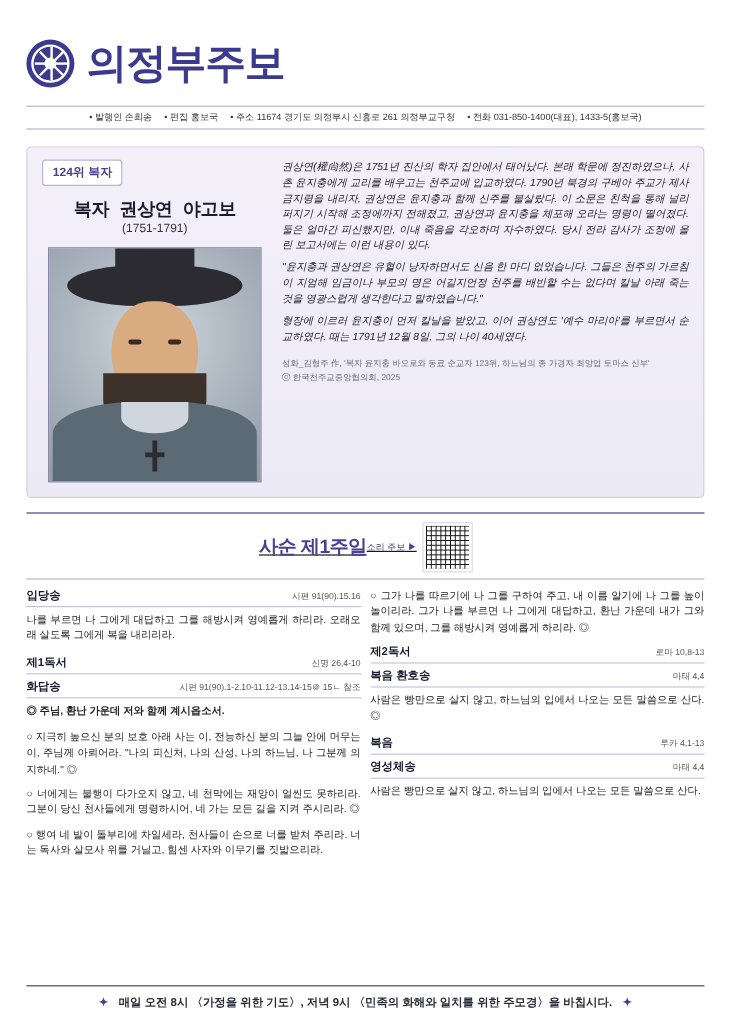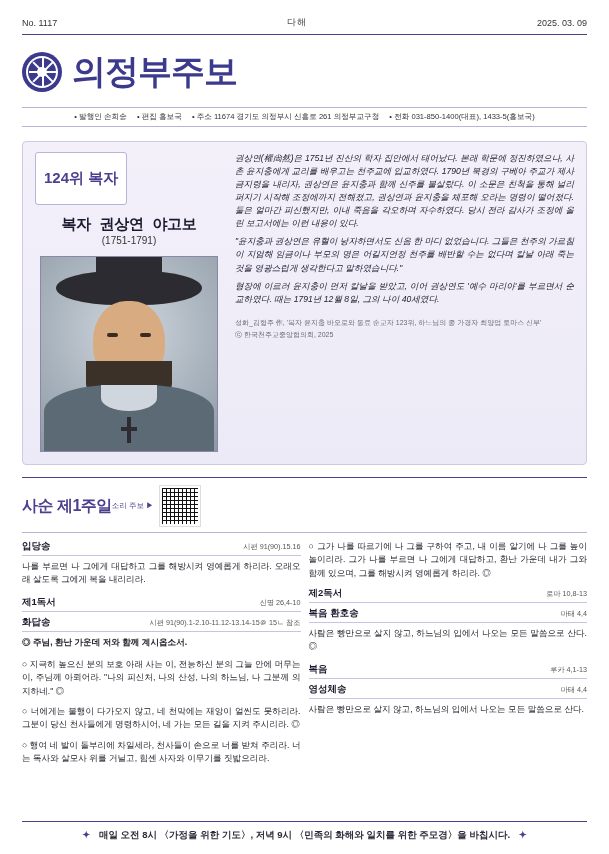--- a/index.html
+++ b/index.html
@@ -75,22 +75,22 @@
     border-radius: 4px;
     padding: 10px 12px 12px 12px;
     display: flex; gap: 12px;
     min-height: 286px;
   }
   .feat-left { width: 188px; flex: 0 0 188px; }
   .badge {
     display:inline-block;
     background:#ffffff; border:1px solid #b9b3d8;
     border-radius: 3px;
-    font-size: 15px; color:#4b3f8f; font-weight:700;
-    padding: 16px 8px; margin-bottom: 10px;
+    font-size: 10px; color:#4b3f8f; font-weight:700;
+    padding: 3px 8px; margin-bottom: 10px;
   }
   .feat-name {
     text-align:center; font-size:15px; font-weight:700; color:#1a1a2e;
     letter-spacing: -0.3px;
     font-family: Liberation Mono, monospace;
   }
   .feat-years { text-align:center; font-size:10px; color:#333; margin-top:1px; }
   .portrait {
     margin: 10px auto 0 auto;
     width: 178px; height: 196px;
@@ -130,21 +130,21 @@
   .feat-right { flex: 1; font-size: 8.6px; line-height: 1.52; color:#22222c; text-align: justify; }
   .feat-right p { margin: 0 0 5px 0; font-style: italic; }
   .feat-right p.quote { color:#1a1a2e; }
   .feat-src { margin-top: 12px; font-size: 7px; color:#6a6a7a; line-height:1.5; }
   .feat-src .copy { display:block; margin-top:2px; }
 
   
   .sec-div { border:0; border-top: 1.5px solid #4b3f8f; margin: 12px 0 8px 0; }
 
   
-  .lit-head { display:flex; align-items:center; justify-content:flex-start; }
+  .lit-head { display:flex; align-items:center; justify-content:center;text-decoration:underline; }
   .lit-title { font-size: 16px; font-weight:700; color:#4b3f8f; letter-spacing:-0.5px; }
   .qr-wrap { display:flex; align-items:center; gap:6px; }
   .qr-label { font-size: 7.5px; color:#4b3f8f; }
   .qr {
     width: 40px; height: 40px; background:#ffffff;
     background-image:
       linear-gradient(90deg,#111 1px, transparent 1px),
       linear-gradient(#111 1px, transparent 1px);
     background-size: 4px 4px, 4px 4px;
     border: 2px solid #fff; outline: 1px solid #ddd;
@@ -170,25 +170,20 @@
     padding-top: 7px;
     text-align:center; font-size: 9.5px; color:#2c2c3a; font-weight:700;
   }
   .footer .star { color:#4b3f8f; margin: 0 6px; }
 </style>
 </head>
 <body>
 
 <div class="page">
 
-  <div class="topbar">
-    <div>No. 1117</div>
-    <div class="center">다해</div>
-    <div>2025. 03. 09</div>
-  </div>
 
   <div class="masthead">
     <div class="logo-circle">
       <div class="logo-spokes">
         <span style="transform:rotate(0deg)"></span>
         <span style="transform:rotate(45deg)"></span>
         <span style="transform:rotate(90deg)"></span>
         <span style="transform:rotate(135deg)"></span>
         <span style="transform:rotate(180deg)"></span>
         <span style="transform:rotate(225deg)"></span>

